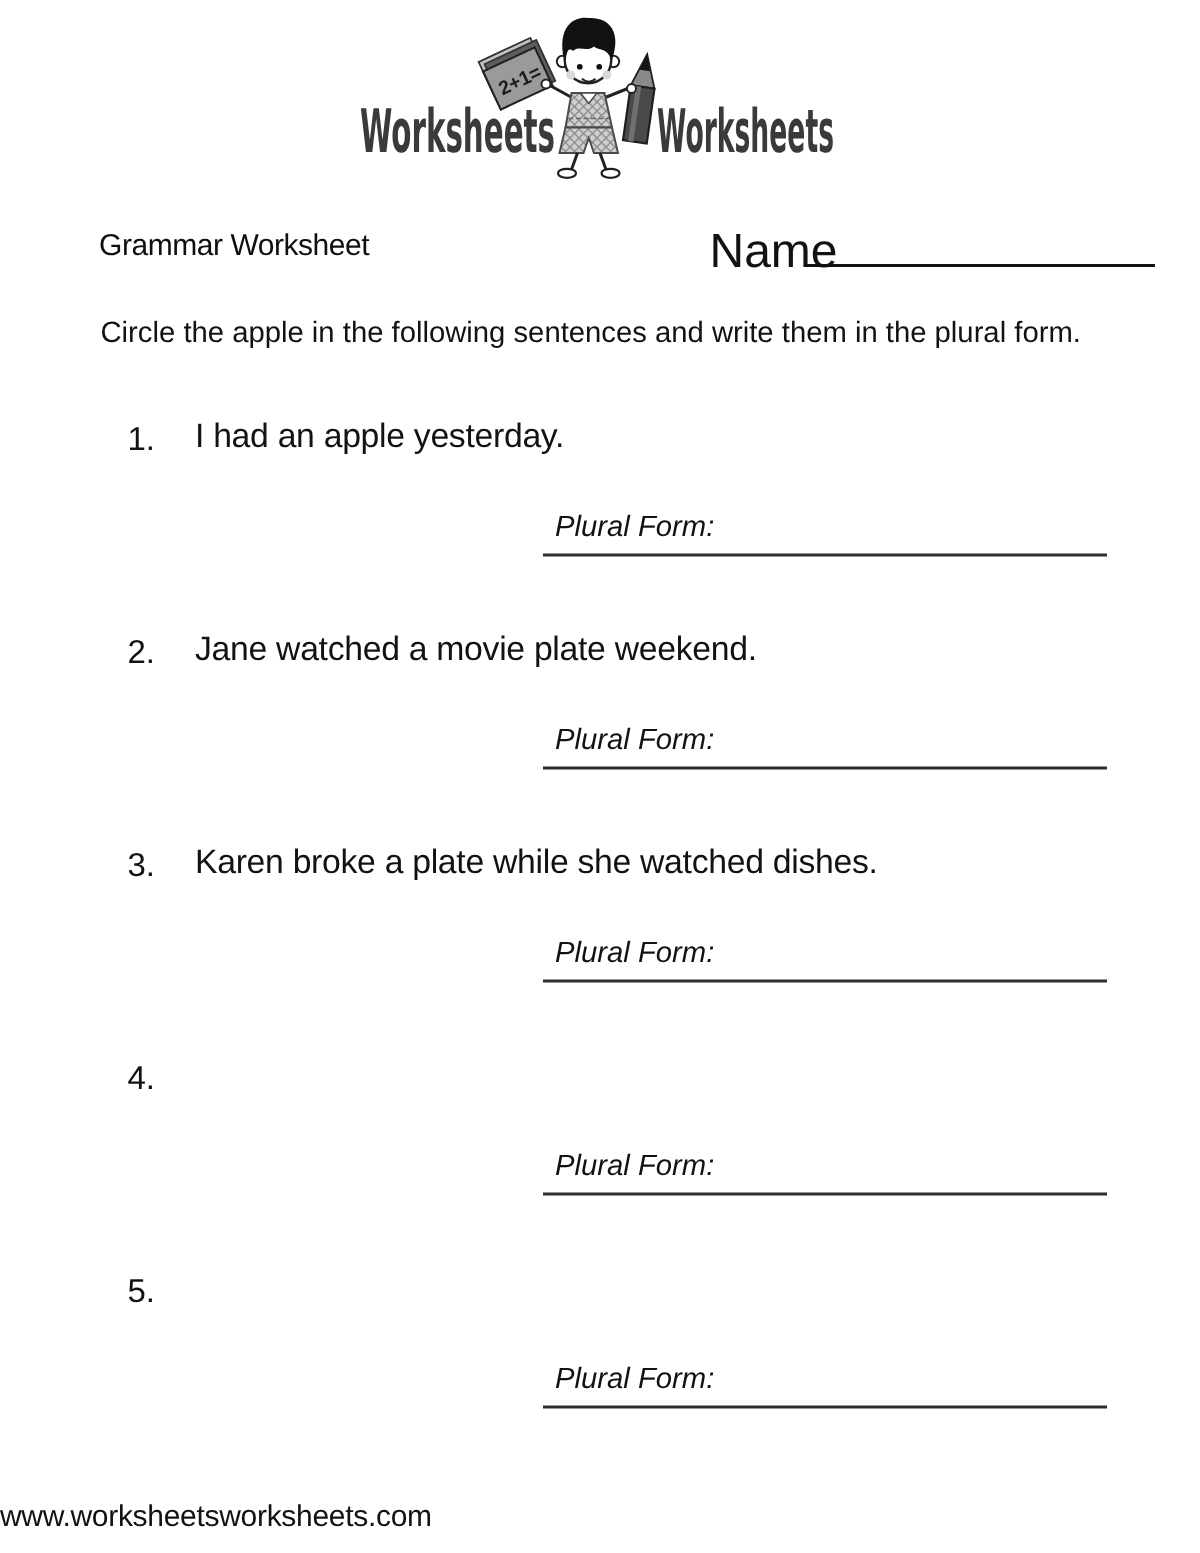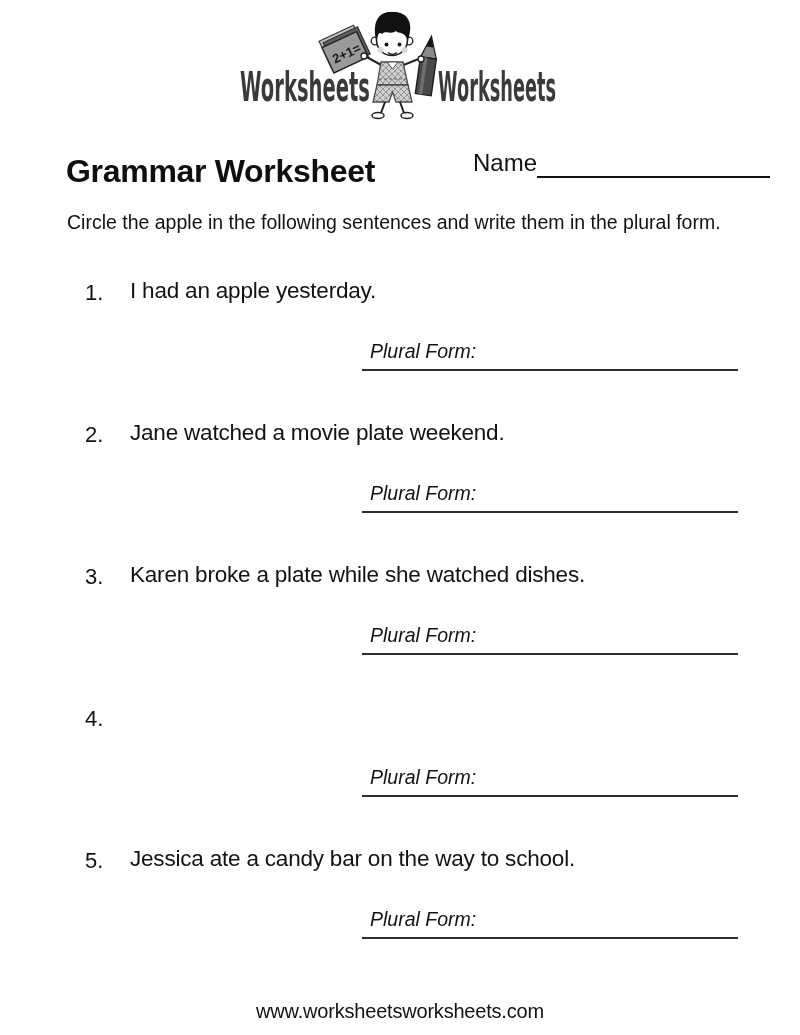--- a/index.html
+++ b/index.html
@@ -4,35 +4,35 @@
 <style>
   html,body { margin:0; padding:0; background:#ffffff; }
   .page {
     position:relative; width:800px; height:1035px; background:#ffffff;
     font-family:"Liberation Sans", sans-serif; color:#121212; overflow:hidden;
   }
   
   .logo { position:absolute; left:230px; top:8px; width:340px; height:120px; }
   .logo text.brand { font-family:"DejaVu Sans", sans-serif; font-weight:bold; fill:#3a3a3a; }
   
-  .title { position:absolute; left:66px; top:153px; margin:0; font-size:32px; font-weight:700; letter-spacing:-0.3px; color:#0f0f0f; }
-  .name-label { position:absolute; left:473px; top:149px; font-size:24px; }
+  .title { position:absolute; left:66px; top:153px; margin:0; font-size:20px; font-weight:400; letter-spacing:-0.3px; color:#0f0f0f; }
+  .name-label { position:absolute; left:473px; top:149px; font-size:32px; }
   .name-line { position:absolute; left:537px; top:152px; width:233px; height:24px; border-bottom:2px solid #111; }
   
   .instructions { position:absolute; left:67px; top:209px; width:655px; margin:0; font-size:19.5px; line-height:27.5px; }
   
   .questions { position:absolute; left:0; top:278px; width:800px; }
   .question { position:relative; height:142px; }
   .q-num  { position:absolute; left:85px;  top:2px; font-size:22px; }
   .q-text { position:absolute; left:130px; top:0;   font-size:22.5px; letter-spacing:-0.2px; white-space:nowrap; }
   .answer { position:absolute; left:362px; top:62px; width:376px; }
   .answer-label { font-size:19.5px; padding-left:8px;font-style:italic; }
   .answer-line  { margin-top:6px; height:0; border-bottom:2.5px solid #2e2e2e; }
   
-  .footer { position:absolute; left:0; top:1000px; width:800px; text-align:center; font-size:20px; letter-spacing:-0.2px; }
+  .footer { position:absolute; left:0; top:1000px; width:800px; font-size:20px; letter-spacing:-0.2px; }
 </style>
 </head>
 <body>
 
 <div class="page">
 
   <svg class="logo" viewBox="0 0 340 120" aria-hidden="true">
     <defs>
       <pattern id="hatch" width="6" height="6" patternUnits="userSpaceOnUse">
         <rect width="6" height="6" fill="#cfcfcf"></rect>
@@ -124,21 +124,20 @@
   <div class="question">
     <span class="q-num">4.</span>
     <div class="answer">
       <div class="answer-label">Plural Form:</div>
       <div class="answer-line"></div>
     </div>
   </div>
 
   <div class="question">
     <span class="q-num">5.</span>
-    <span class="q-text">Jessica ate a candy bar on the way to school.</span>
     <div class="answer">
       <div class="answer-label">Plural Form:</div>
       <div class="answer-line"></div>
     </div>
   </div>
 </div>
 
   <div class="footer">www.worksheetsworksheets.com</div>
 </div>
 

